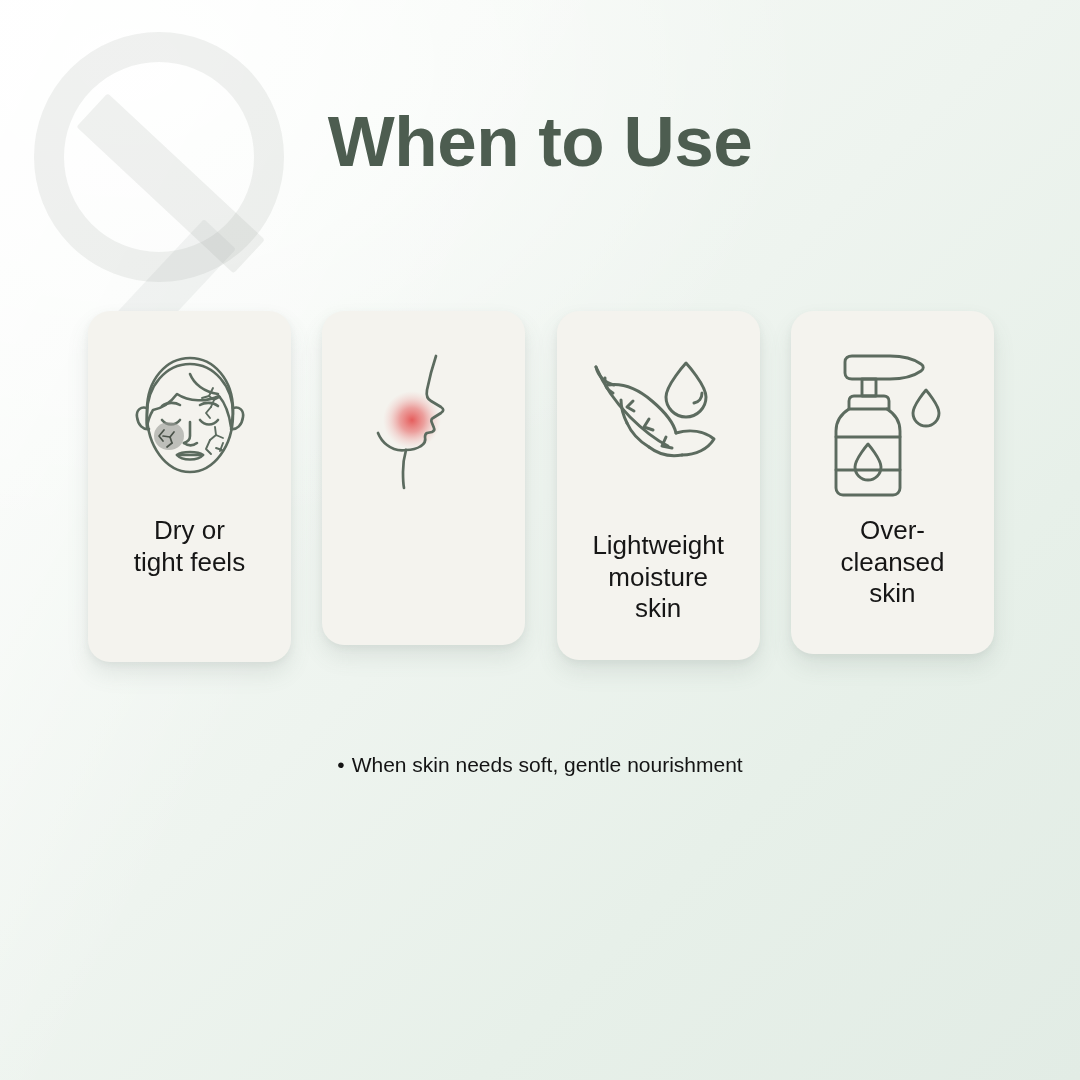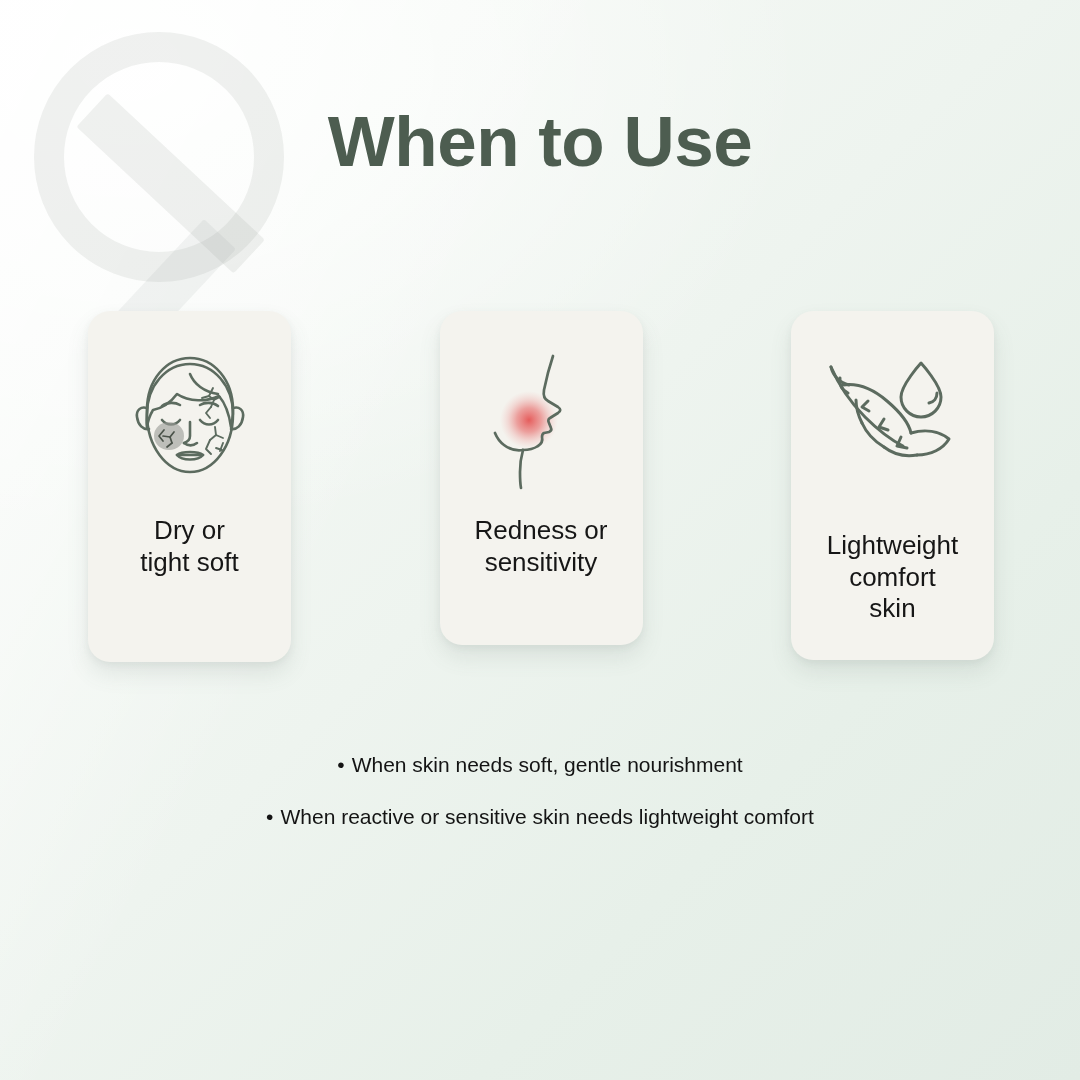--- a/index.html
+++ b/index.html
@@ -210,21 +210,21 @@
           <g stroke-width="1.7" stroke="#4a5249">
             <path d="M44 86l-5 6 4 5"></path>
             <path d="M43 92l7 1 2 6"></path>
             <path d="M50 93l4-5"></path>
             <path d="M52 99l-5 4"></path>
           </g>
         </svg>
       </div>
       <div class="card-label">
         <div>Dry or</div>
-        <div>tight soft</div>
+        <div>tight feels</div>
       </div>
     </div>
 
     <div class="card h2">
       <div class="card-icon">
         <svg width="140" height="155" viewBox="0 0 140 155" fill="none">
 
           <defs>
             <radialGradient id="redspot" cx="50%" cy="50%" r="50%">
               <stop offset="0%" stop-color="#e23c3c" stop-opacity="0.82"></stop>
@@ -236,24 +236,20 @@
           <circle cx="58" cy="78" r="29" fill="url(#redspot)"></circle>
 
           <g stroke="#5c6b5f" stroke-width="2.7" stroke-linecap="round" stroke-linejoin="round">
             <path d="M82 14c-4 12-7 24-9 34-1 6 0 9 4 11l10 6c3 2 3 4 0 6l-8 5c-2 1-2 3-1 5l2 5c1 2 0 3-2 4l-5 1c-2 1-2 2-2 4 1 4-1 7-4 9"></path>
             <path d="M67 104c-3 2-9 4-15 4"></path>
             <path d="M52 108c-7 1-14-1-19-5-4-3-7-7-9-12"></path>
             <path d="M52 108c-2 7-3 14-3 22 0 6 0 11 1 16"></path>
           </g>
         </svg>
       </div>
-      <div class="card-label">
-        <div>Redness or</div>
-        <div>sensitivity</div>
-      </div>
     </div>
 
     <div class="card h3">
       <div class="card-icon">
         <svg width="160" height="140" viewBox="0 0 160 140" fill="none" stroke="#5c6b5f" stroke-width="3" stroke-linecap="round" stroke-linejoin="round">
 
           <path d="M108 14c0 0-20 22-20 34a20 20 0 0 0 40 0c0-12-20-34-20-34z"></path>
           <path d="M116 54c5-1 8-5 8-10"></path>
 
           <path d="M18 18c6 14 18 34 34 50 14 14 28 24 38 29"></path>
@@ -267,30 +263,53 @@
           <path d="M71 98c-10-6-18-15-22-24"></path>
           <path d="M49 74c-4-8-6-16-6-23"></path>
 
           <path d="M55 52l-6 6 7 4"></path>
           <path d="M71 70l-5 8 9 3"></path>
           <path d="M88 88l-4 9 10 2"></path>
         </svg>
       </div>
       <div class="card-label">
         <div>Lightweight</div>
-        <div>comfort</div>
+        <div>moisture</div>
         <div>skin</div>
       </div>
     </div>
 
+    <div class="card h4">
+      <div class="card-icon">
+        <svg width="125" height="155" viewBox="0 0 125 155" fill="none" stroke="#5c6b5f" stroke-width="2.9" stroke-linecap="round" stroke-linejoin="round">
+
+          <path d="M22 14h38c14 0 24 3 31 8 3 2 3 5 0 7-7 5-17 8-31 8H22c-4 0-7-2-7-6v-11c0-4 3-6 7-6z" fill="none"></path>
+
+          <path d="M32 37h14v17H32z"></path>
+
+          <path d="M24 54h30c3 0 5 2 5 5v8H19v-8c0-3 2-5 5-5z"></path>
+
+          <path d="M19 67c-8 5-13 13-13 22v57c0 4 3 7 7 7h50c4 0 7-3 7-7V89c0-9-5-17-13-22"></path>
+
+          <path d="M6 95h64"></path>
+          <path d="M6 128h64"></path>
+
+          <path d="M38 102s-13 15-13 23a13 13 0 0 0 26 0c0-8-13-23-13-23z"></path>
+
+          <path d="M96 48s-13 15-13 23a13 13 0 0 0 26 0c0-8-13-23-13-23z"></path>
+        </svg>
+      </div>
+      <div class="card-label">
+        <div>Over-</div>
+        <div>cleansed</div>
+        <div>skin</div>
+      </div>
+    </div>
 
   </div>
 
   <div class="bullets">
     <div class="bullet">
       <span class="dot">•</span><span>When skin needs soft, gentle nourishment</span>
     </div>
-    <div class="bullet">
-      <span class="dot">•</span><span>When reactive or sensitive skin needs lightweight comfort</span>
-    </div>
   </div>
 
 </div>
 
 </body></html>

